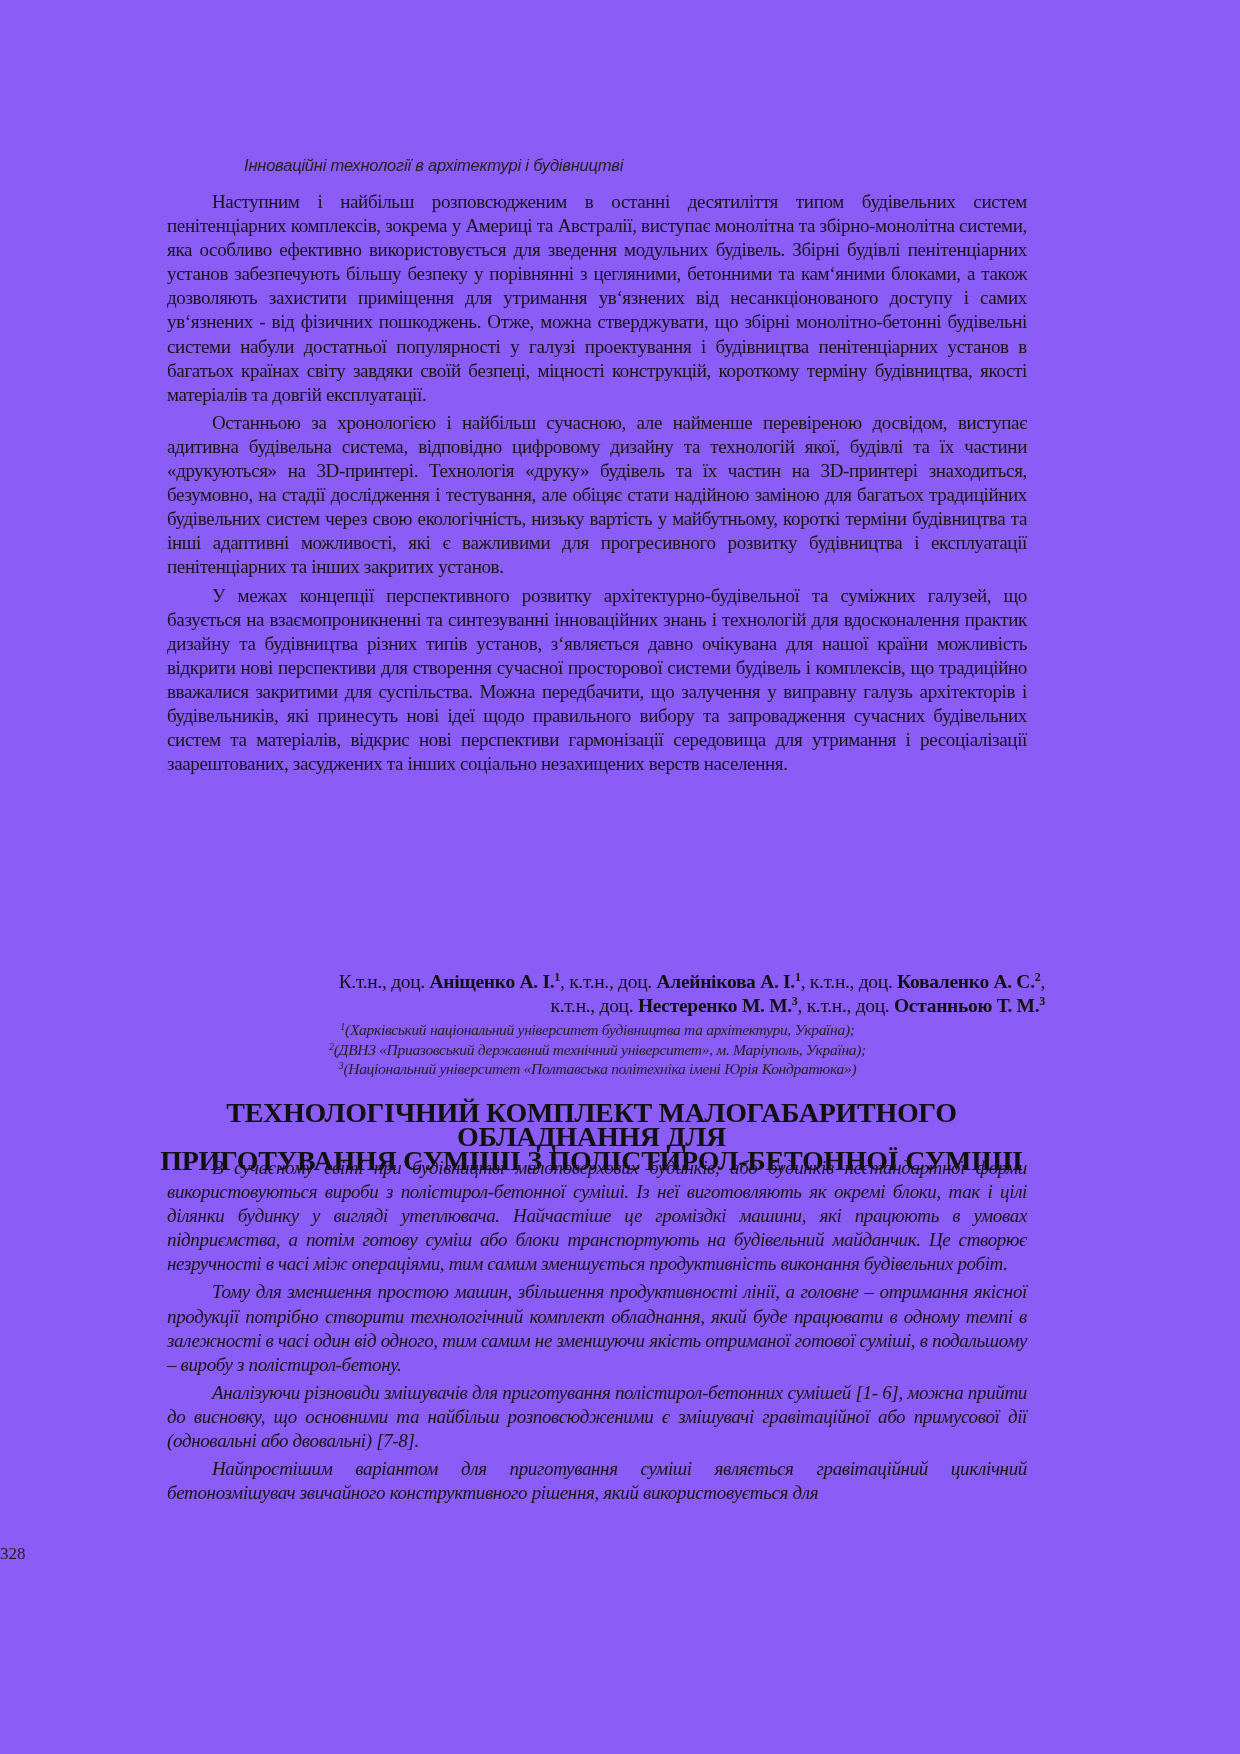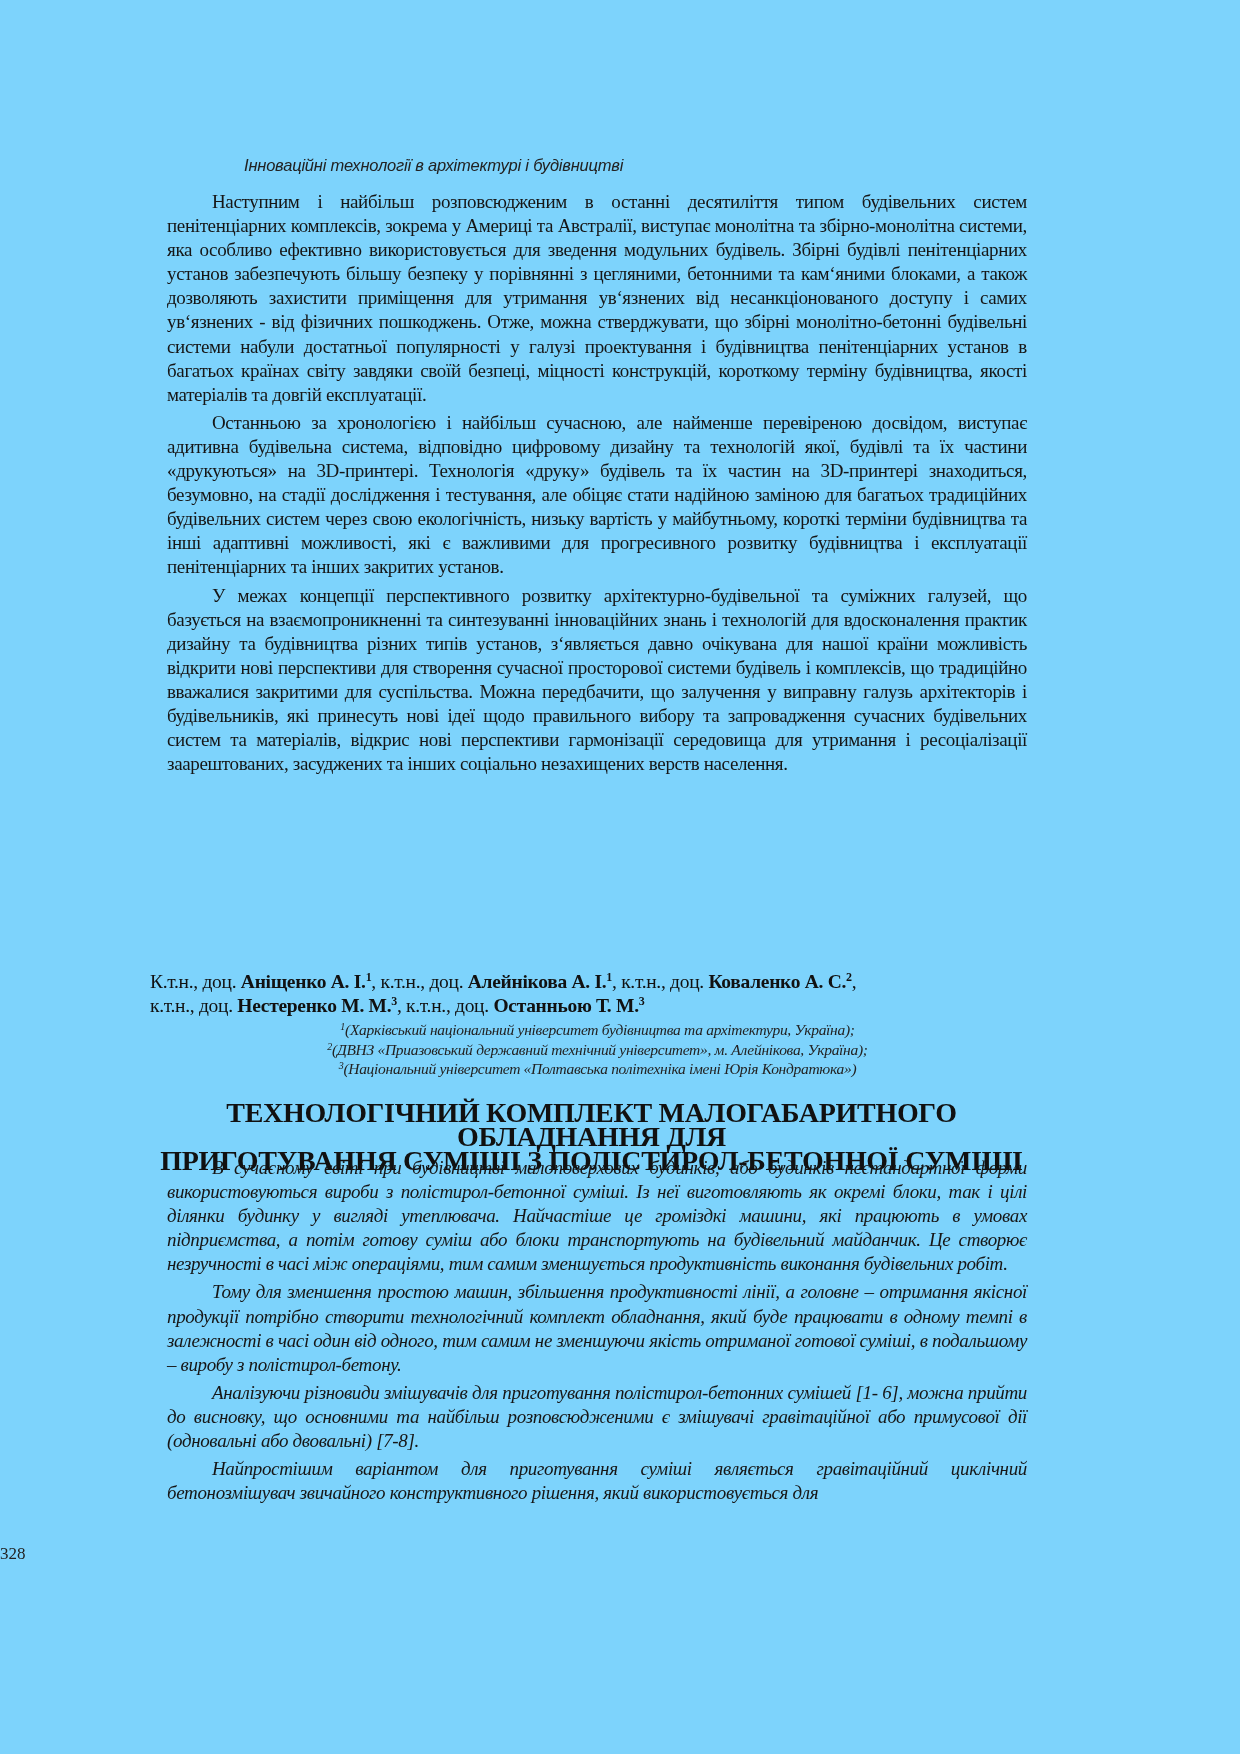--- a/index.html
+++ b/index.html
@@ -1,36 +1,36 @@
 <!DOCTYPE html>
 <html><head>
 <meta charset="utf-8">
 <style>
   html, body { margin: 0; padding: 0; background: #ffffff; }
   body { width: 1240px; height: 1754px; position: relative; overflow: hidden; }
   .page {
     position: absolute; left: 0; top: 0; width: 1240px; height: 1754px;
-    background: #7dd3fc; color: #111111;
+    background: #8b5cf6; color: #111111;
     font-family: "Liberation Serif", serif;
   }
   .running-head {
     position: absolute; left: 244px; top: 156px;
     font-family: "Liberation Sans", sans-serif; font-style: italic;
     font-size: 16.5px; color: #222; letter-spacing: -0.2px;
   }
   .body-block {
     position: absolute; left: 163px; width: 868px;
     font-size: 19px; line-height: 24.1px; text-align: justify;
     color: #161616; letter-spacing: -0.35px;
   }
   .body-block p { margin: 4px; text-indent: 45px; hyphens: manual; }
   #block1 { top: 186px; }
   .authors {
     position: absolute; left: 150px; width: 895px; top: 970px;
-    text-align: left; font-size: 19.5px; line-height: 24px; color: #111;
+    text-align: right; font-size: 19.5px; line-height: 24px; color: #111;
     letter-spacing: -0.3px;
   }
   .authors b { font-weight: bold; }
   .authors sup { font-size: 12px; vertical-align: 7px; line-height: 0; font-weight: bold; }
   .affil {
     position: absolute; left: 150px; width: 895px; top: 1020px;
     text-align: center; font-style: italic; font-size: 15.5px; line-height: 19.5px;
     color: #222; letter-spacing: -0.3px;
   }
   .affil sup { font-size: 10px; vertical-align: 5px; line-height: 0; }
@@ -66,21 +66,21 @@
     <span>к.т.н., доц.</span>
     <b>Коваленко А. С.</b><sup>2</sup>,<br>
     <span>к.т.н., доц.</span>
     <b>Нестеренко М. М.</b><sup>3</sup>,
     <span>к.т.н., доц.</span>
     <b>Останньою Т. М.</b><sup>3</sup>
   </div>
 
   <div class="affil">
     <div><sup>1</sup><span>(Харківський національний університет будівництва та архітектури, Україна);</span></div>
-    <div><sup>2</sup><span>(ДВНЗ «Приазовський державний технічний університет», м. Алейнікова, Україна);</span></div>
+    <div><sup>2</sup><span>(ДВНЗ «Приазовський державний технічний університет», м. Маріуполь, Україна);</span></div>
     <div><sup>3</sup><span>(Національний університет «Полтавська політехніка імені Юрія Кондратюка»)</span></div>
   </div>
 
   <div class="title">
     <div>ТЕХНОЛОГІЧНИЙ КОМПЛЕКТ МАЛОГАБАРИТНОГО ОБЛАДНАННЯ ДЛЯ</div>
     <div>ПРИГОТУВАННЯ СУМІШІ З ПОЛІСТИРОЛ-БЕТОННОЇ СУМІШІ</div>
   </div>
 
   <div class="body-block" id="block2">
     <p>В сучасному світі при будівництві малоповерхових будинків, або будинків нестан­дартної форми використовуються вироби з полістирол-бетонної суміші. Із неї виготовля­ють як окремі блоки, так і цілі ділянки будинку у вигляді утеплювача. Найчастіше це гро­міздкі машини, які працюють в умовах підприємства, а потім готову суміш або блоки тра­нспортують на будівельний майданчик. Це створює незручності в часі між операціями, тим самим зменшується продуктивність виконання будівельних робіт.</p>

